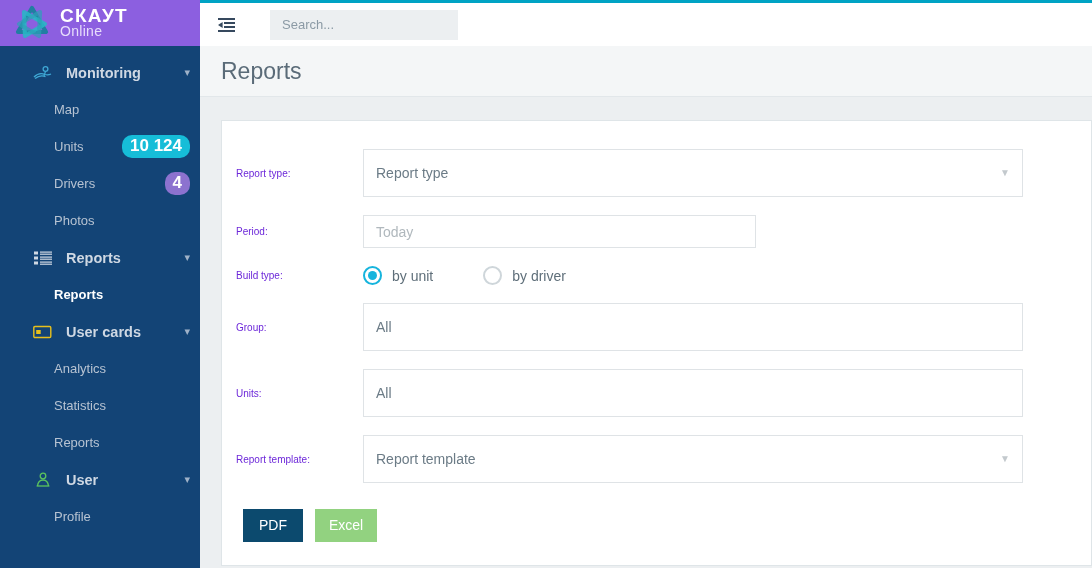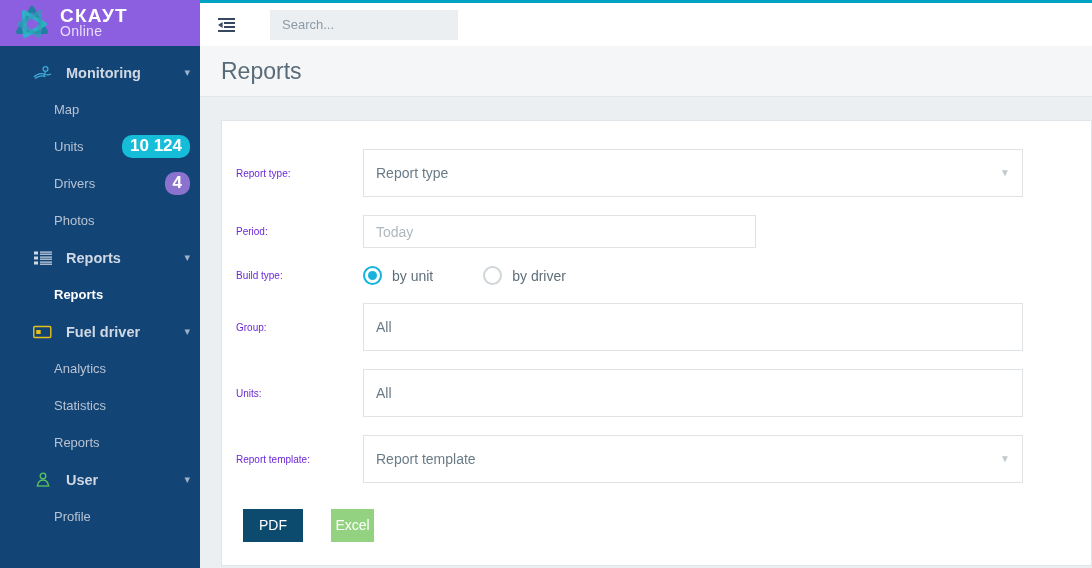--- a/index.html
+++ b/index.html
@@ -154,21 +154,21 @@
   }
   .rlabel { margin-left: 10px; font-size: 14px; color: #5f6f7a; }
 
   .btnrow { display: flex; padding-left: 21px; margin-top: 26px; }
   .btn {
     border: none; cursor: pointer; color: #fff;
     font-size: 14px; font-family: "Liberation Sans", sans-serif;
     width: 60px; height: 33px; line-height: 33px; text-align: center;
   }
   .btn.pdf { background: #0c4a6e; width: 60px; }
-  .btn.excel { background: #92d280; width: 43px; margin-left: 28px; }
+  .btn.excel { background: #92d280; width: 62px; margin-left: 12px; }
 </style>
 </head>
 <body>
 
 <div class="app">
 
   <aside class="sidebar">
 
     <div class="brand">
       <div class="brand-logo">
@@ -240,21 +240,21 @@
         <span class="ni-label">Reports</span>
       </div>
 
       <div class="nav-group">
         <span class="ng-icon">
           <svg width="20" height="14" viewBox="0 0 20 14">
             <rect x="0.8" y="1.5" width="17" height="11" rx="1.2" fill="none" stroke="#e8c01c" stroke-width="1.4"></rect>
             <rect x="3.2" y="5" width="4.5" height="4" fill="#e8c01c"></rect>
           </svg>
         </span>
-        <span class="ng-label">Fuel driver</span>
+        <span class="ng-label">User cards</span>
         <span class="ng-chevron">▾</span>
       </div>
       <div class="nav-item">
         <span class="ni-label">Analytics</span>
       </div>
       <div class="nav-item">
         <span class="ni-label">Statistics</span>
       </div>
       <div class="nav-item">
         <span class="ni-label">Reports</span>

